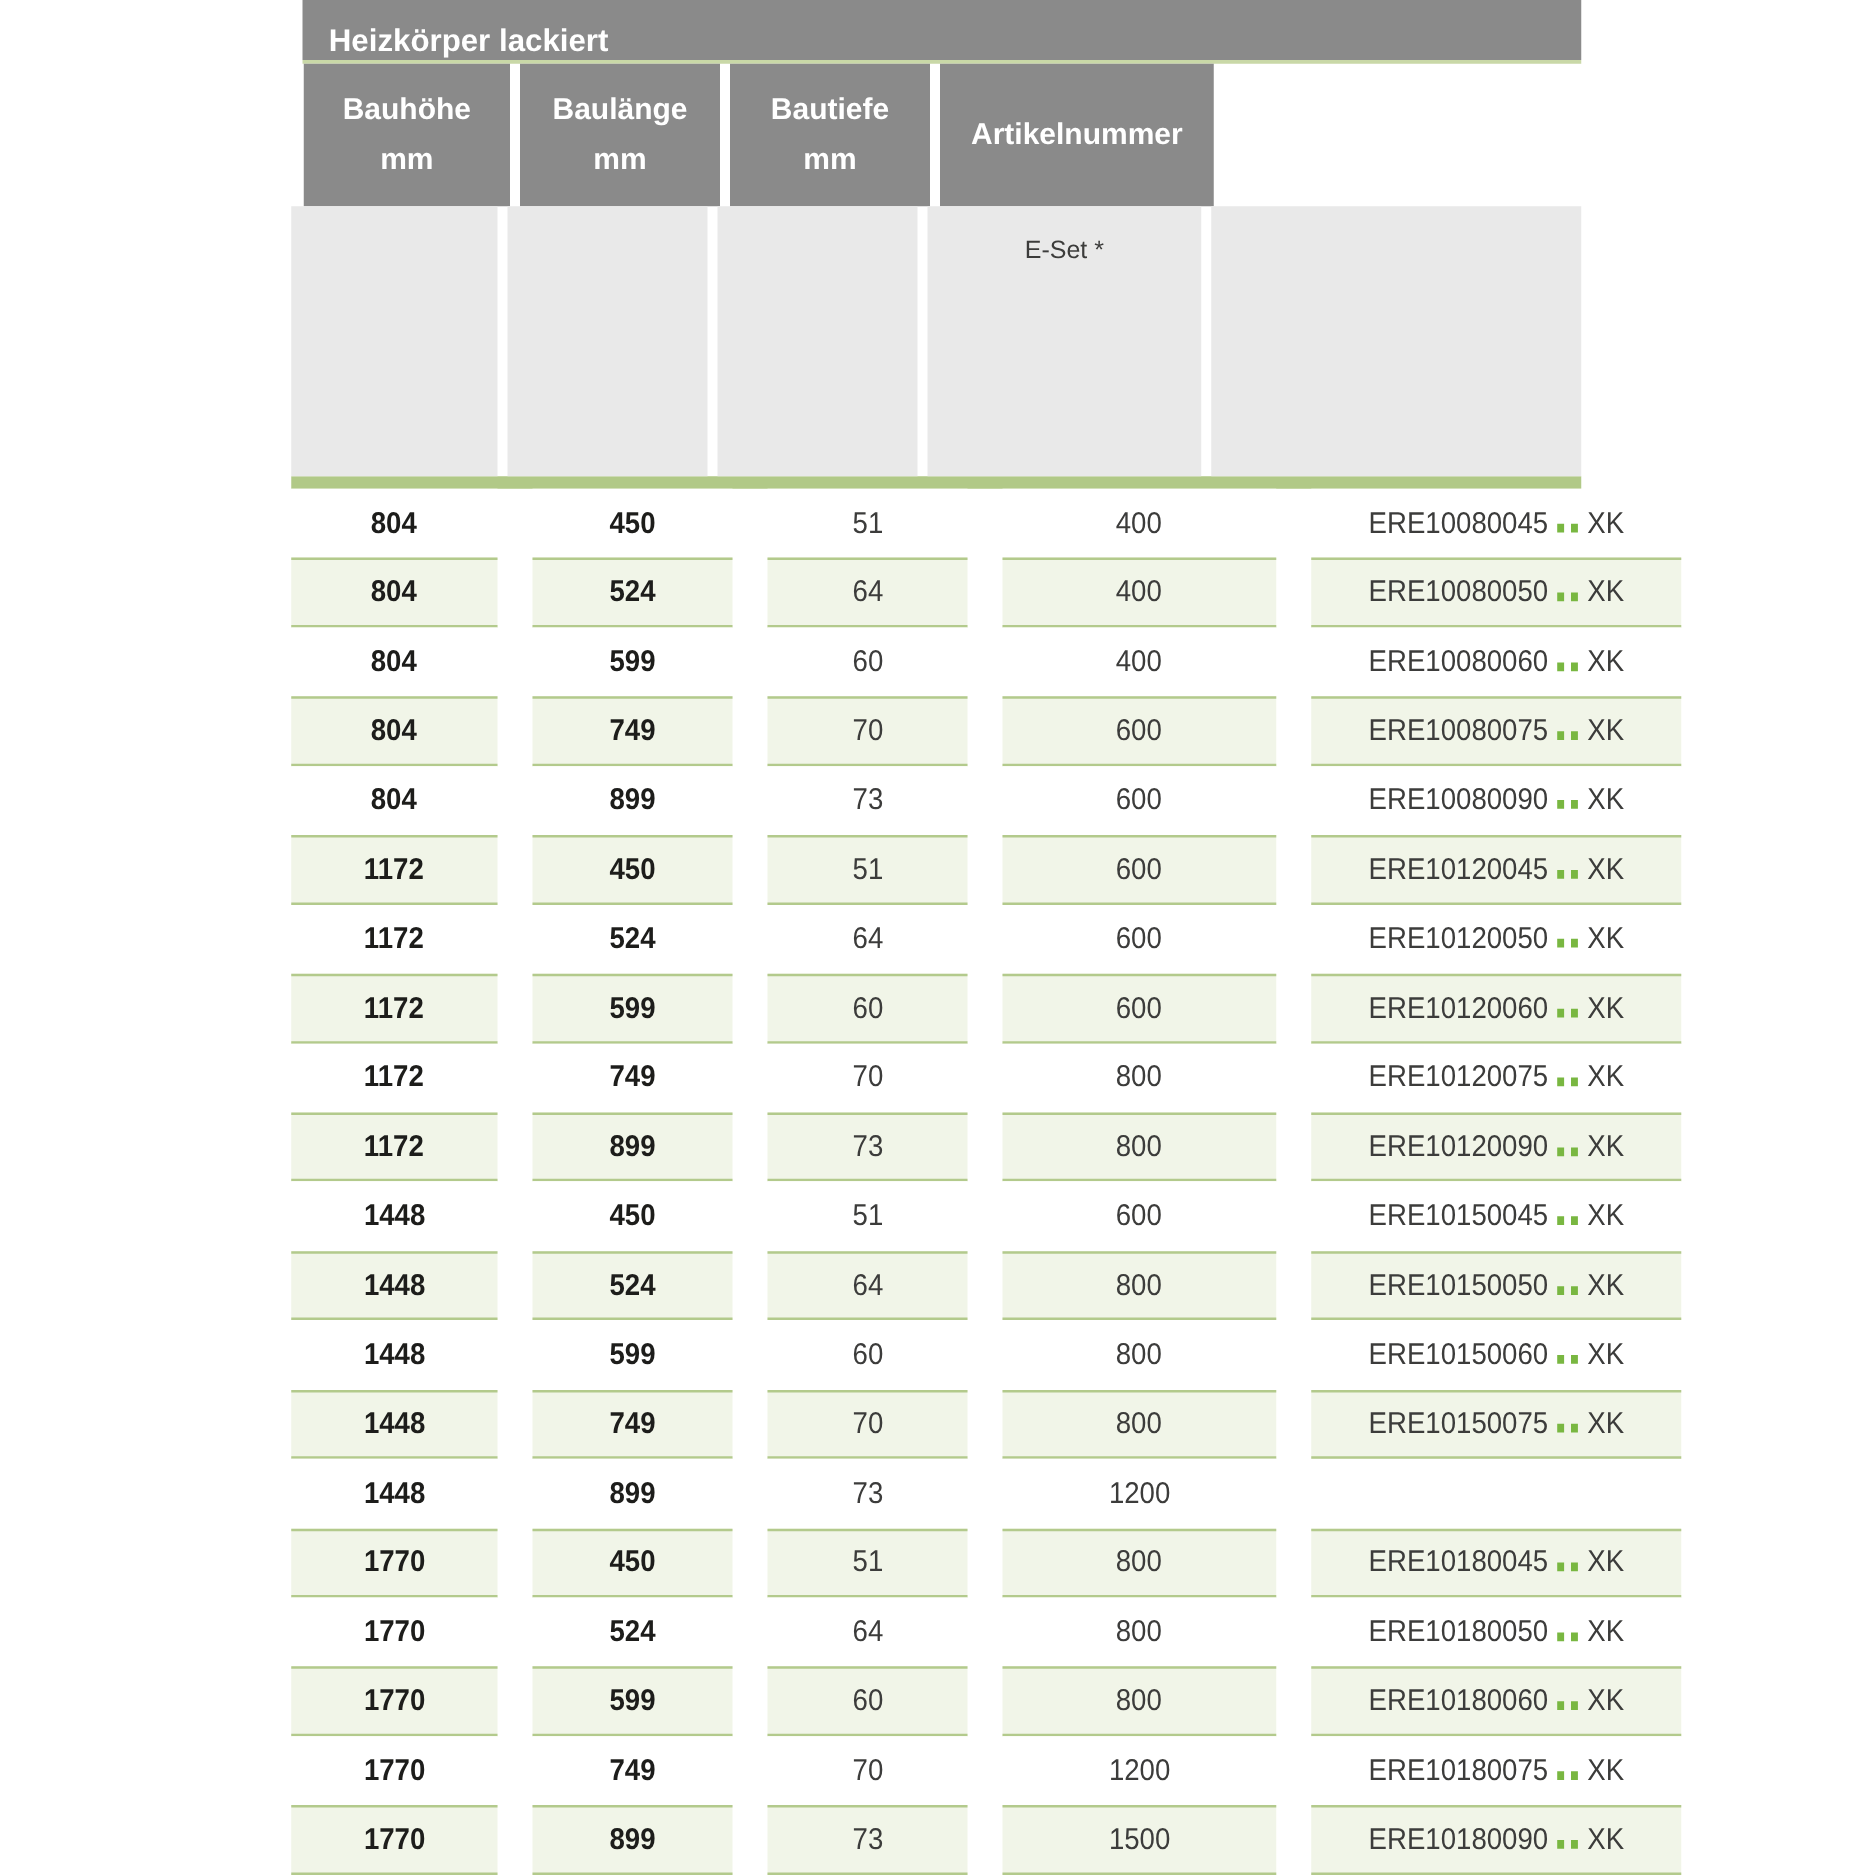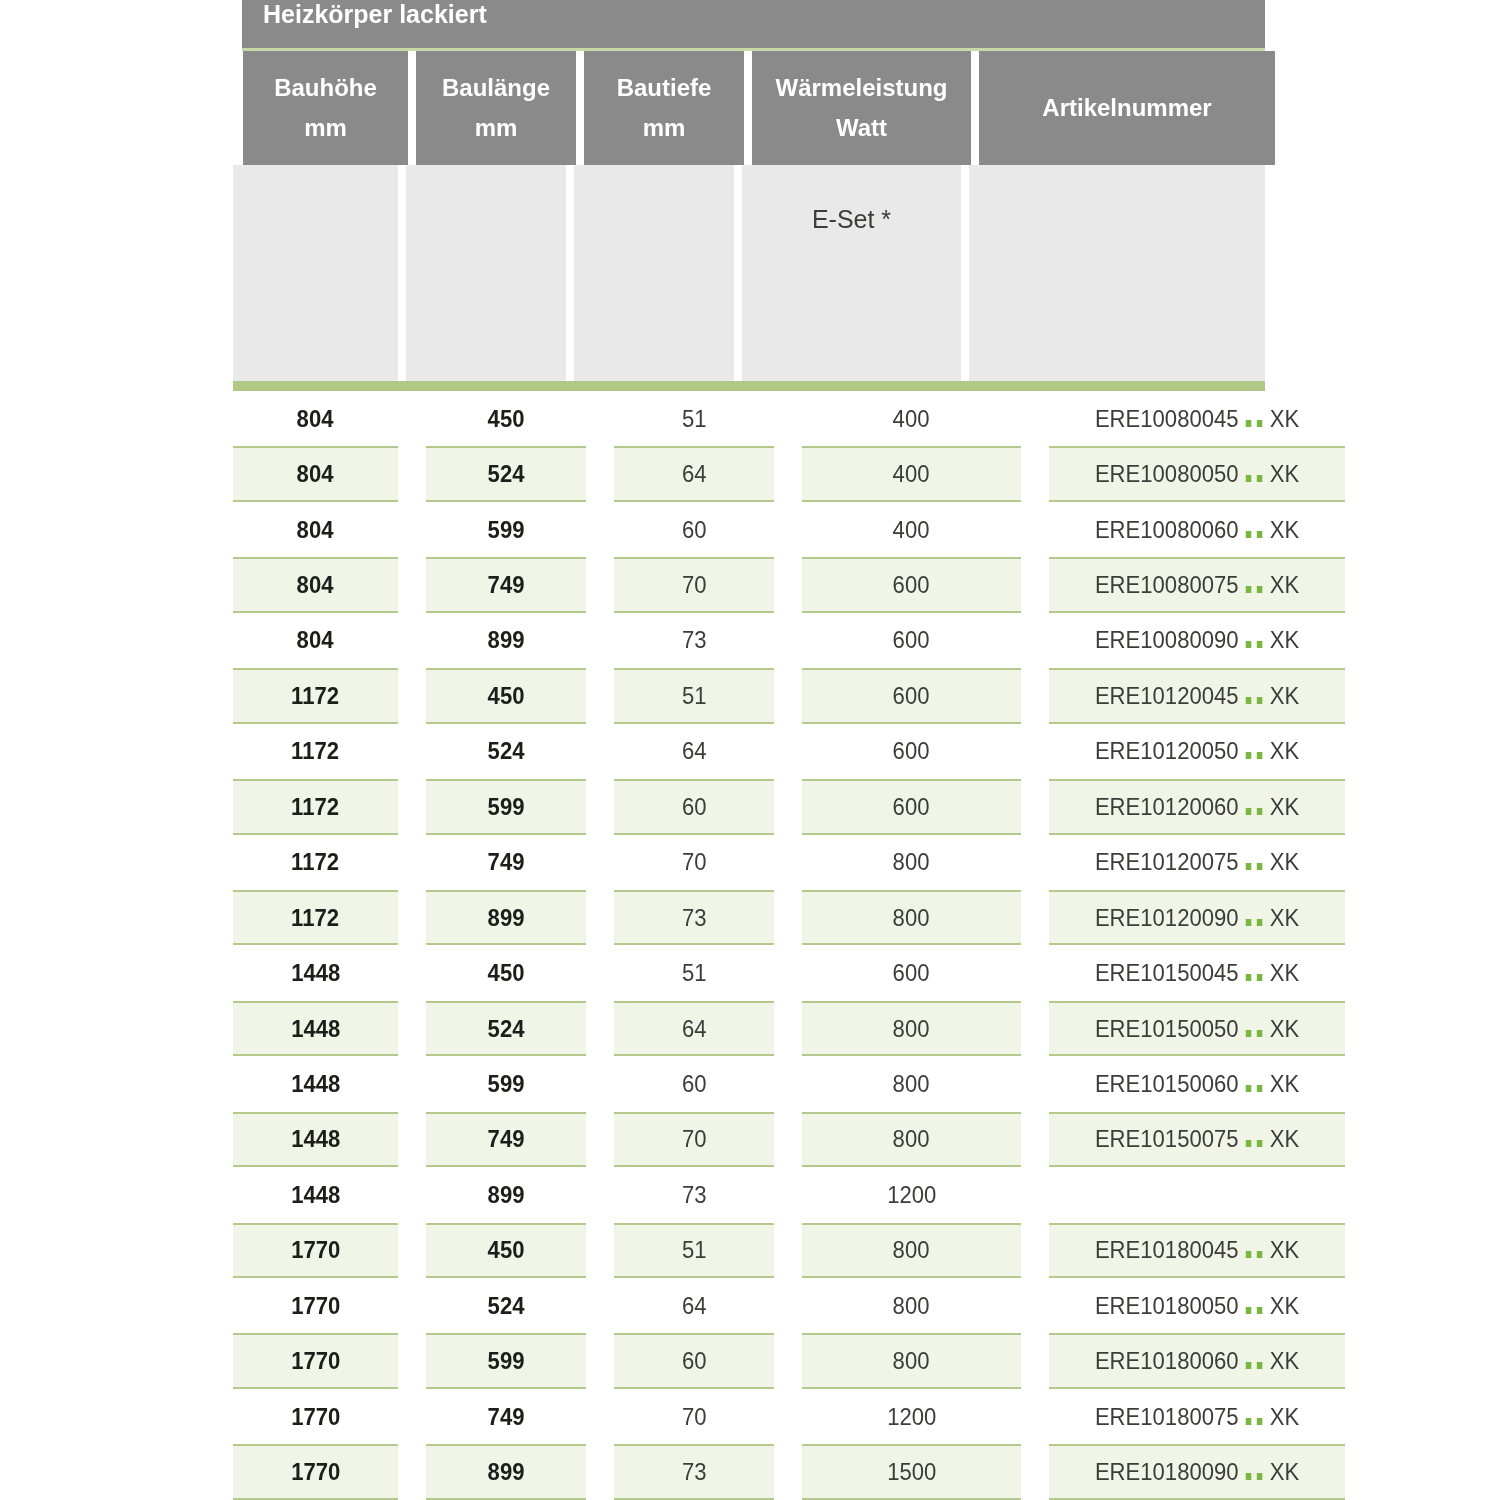--- a/index.html
+++ b/index.html
@@ -4,21 +4,21 @@
 <style>
   html, body { margin:0; padding:0; }
   body {
     width:1500px; height:1500px; background:#ffffff; overflow:hidden;
     font-family:"Liberation Sans", sans-serif; position:relative;
   }
   .table-wrap { position:absolute; left:233px; top:0; width:1032px; }
 
   .title-bar {
     margin-left:9px; height:48px; background:#8a8a8a;
-    display:flex; align-items:flex-start; padding-left:21px; box-sizing:border-box;
+    display:flex; align-items:flex-end; padding-left:21px; box-sizing:border-box;
   }
   .title-bar span { color:#ffffff; font-weight:bold; font-size:25px; }
   .title-divider { margin-left:9px; height:3px; background:#c9d8a7; }
 
   .grid {
     display:grid;
     grid-template-columns:165px 160px 160px 219px 296px;
     column-gap:8px;
   }
 
@@ -26,22 +26,22 @@
   .hcell {
     background:#8a8a8a; color:#ffffff; font-weight:bold; font-size:24px;
     display:flex; flex-direction:column; justify-content:center; align-items:center;
     text-align:center; line-height:40px;
   }
 
   .sub { height:216px; }
   .scell { background:#e9e9e9; }
   .scell.eset {
     display:flex; justify-content:center; align-items:flex-start;
-    padding-top:40px; box-sizing:border-box;
-    font-size:25px; color:#3c3c3b;
+    padding-top:24px; box-sizing:border-box;
+    font-size:20px; color:#3c3c3b;
   }
 
   .thick-bar { height:10px; background:#b1c987; }
 
   .row { height:55.45px;gap:28px; }
   .row .cell {
     display:flex; align-items:center; justify-content:center;
     font-size:24px; color:#3c3c3b; height:100%; box-sizing:border-box;
     background:#ffffff;
   }
@@ -75,24 +75,20 @@
       <div>Bauhöhe</div>
       <div>mm</div>
     </div>
     <div class="hcell">
       <div>Baulänge</div>
       <div>mm</div>
     </div>
     <div class="hcell">
       <div>Bautiefe</div>
       <div>mm</div>
-    </div>
-    <div class="hcell">
-      <div>Wärmeleistung</div>
-      <div>Watt</div>
     </div>
     <div class="hcell">
       <div>Artikelnummer</div>
     </div>
   </div>
 
   <div class="grid sub">
     <div class="scell"></div>
     <div class="scell"></div>
     <div class="scell"></div>

